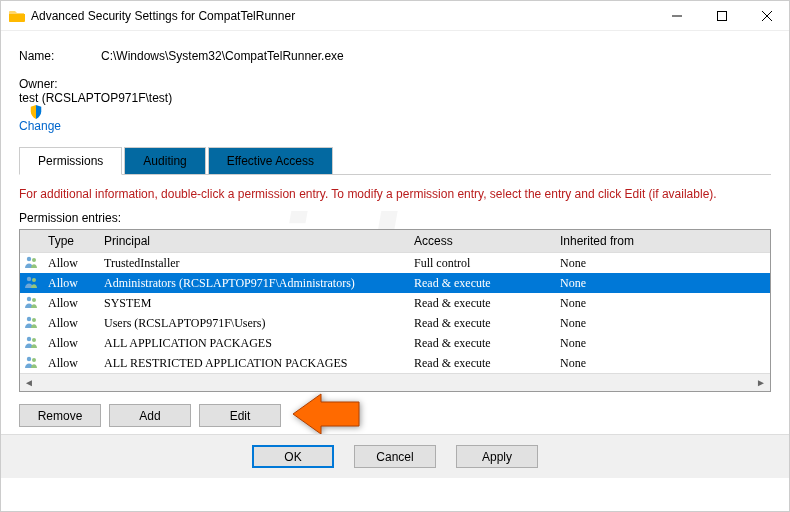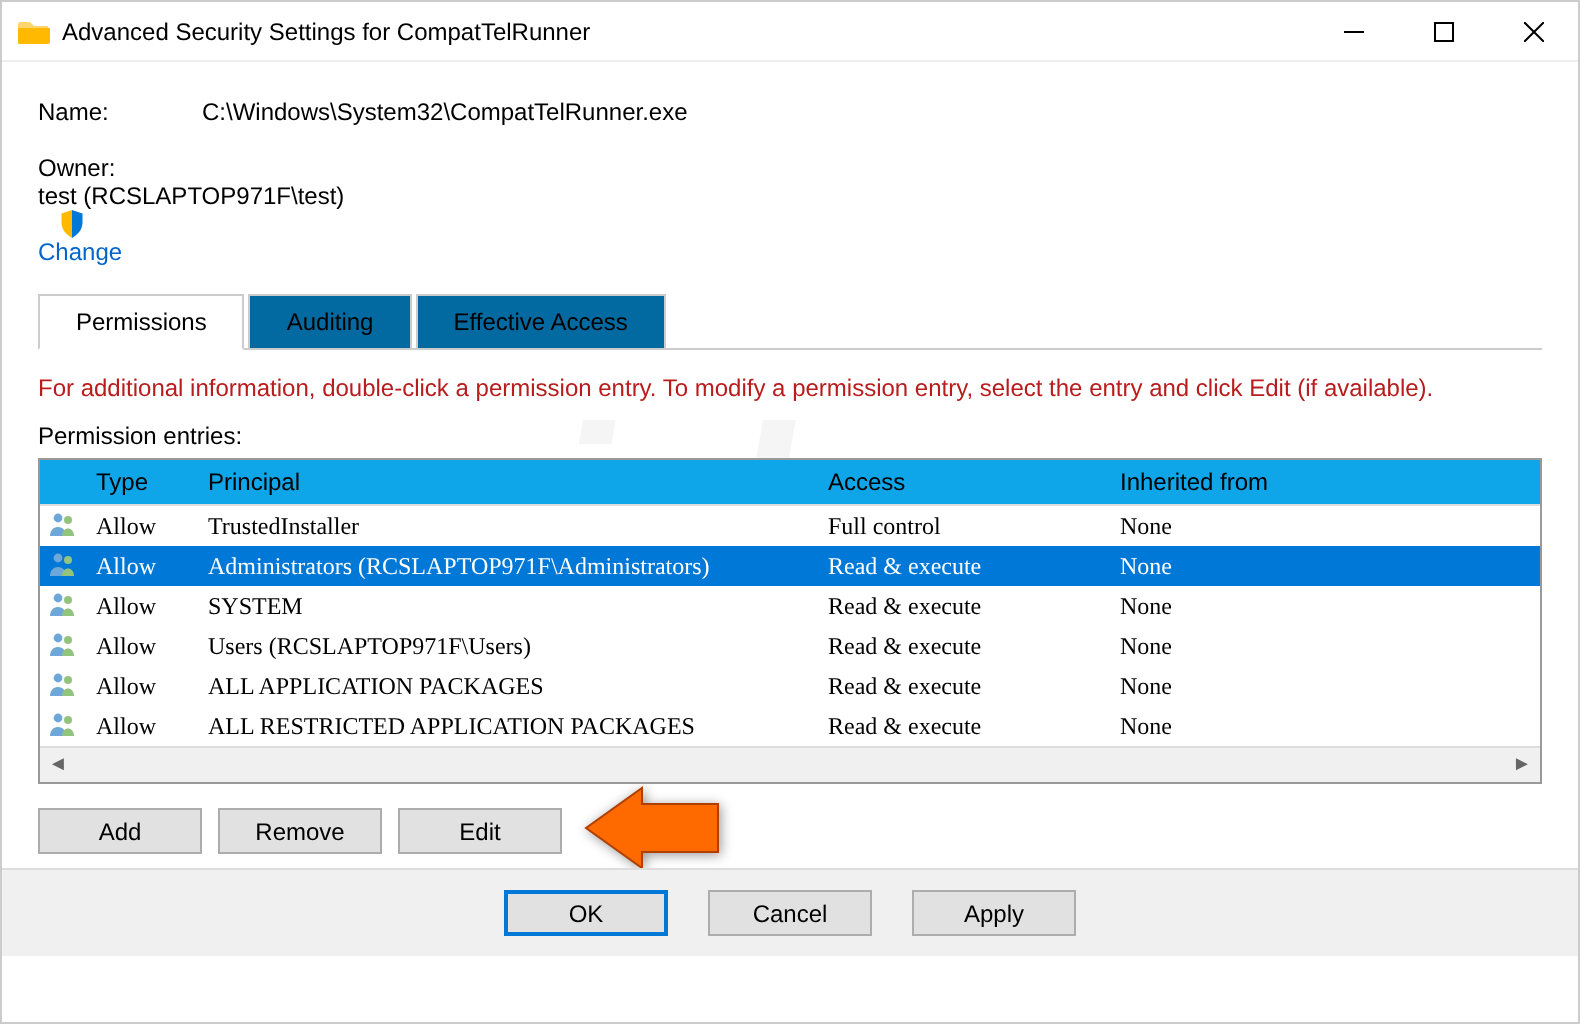--- a/index.html
+++ b/index.html
@@ -15,21 +15,21 @@
 .info-value { color: #000; }
 .owner-row { display: flex; align-items: flex-start; flex-direction: column; }
 .shield { display: inline-flex; margin: 0 4px 0 10px; }
 .change-link { color: #0066cc; cursor: pointer; }
 .tabs { display: flex; margin-top: 6px; border-bottom: 1px solid #ccc; }
 .tab { padding: 6px 18px; background: #0369a1; border: 1px solid #ccc; border-bottom: none; margin-right: 2px; cursor: pointer; }
 .tab.active { background: #fff; border-bottom: 1px solid #fff; margin-bottom: -1px; }
 .instruction { margin: 12px 0 10px 0; color: #b91c1c; }
 .entries-label { margin-bottom: 4px; }
 .table-wrap { border: 1px solid #999; }
-.table-header { display: flex; background: #0ea5e9; border-bottom: 1px solid #ddd; }
+.table-header { display: flex; background: #e5e5e5; border-bottom: 1px solid #ddd; }
 .th { padding: 4px 8px; font-weight: normal; color: #000; }
 .col-icon { width: 20px; flex-shrink: 0; }
 .col-type { width: 56px; flex-shrink: 0; }
 .col-principal { width: 310px; flex-shrink: 0; }
 .col-access { width: 146px; flex-shrink: 0; }
 .col-inherited { flex: 1; }
 .table-body { background: #fff; }
 .row { display: flex; align-items: center; height: 20px; padding: 0; cursor: pointer; }
 .row.selected { background: #0078d7; color: #fff; }
 .row .cell { padding: 2px 8px; white-space: nowrap; overflow: hidden; text-overflow: ellipsis; font-family: Liberation Serif, serif; }
@@ -201,22 +201,22 @@
           </div>
         </div>
     <div class="scrollbar-h">
       <div class="sb-btn">◄</div>
       <div class="sb-track"></div>
       <div class="sb-btn">►</div>
     </div>
   </div>
 
   <div class="btn-row">
+    <button class="btn">Remove</button>
     <button class="btn">Add</button>
-    <button class="btn">Remove</button>
     <button class="btn">Edit</button>
   </div>
   <div class="btn-row" style="margin-top:10px;">
     <button class="btn" style="min-width:120px;">Enable inheritance</button>
   </div>
 </div>
 
 <div class="bottom">
   <button class="btn default">OK</button>
   <button class="btn">Cancel</button>

